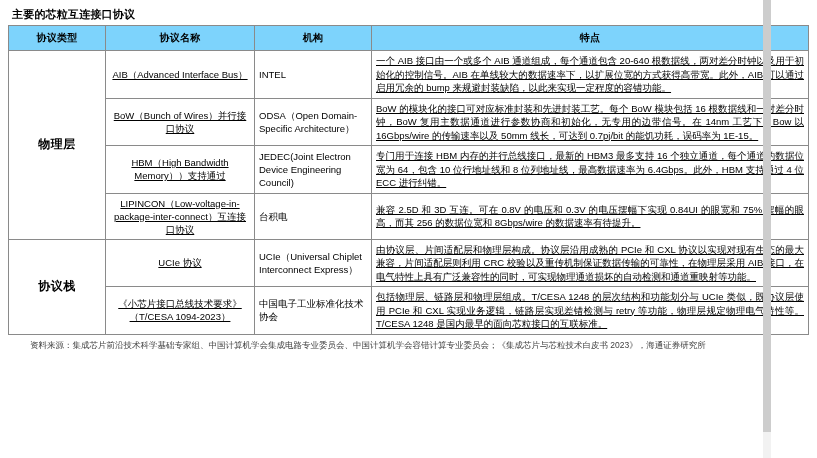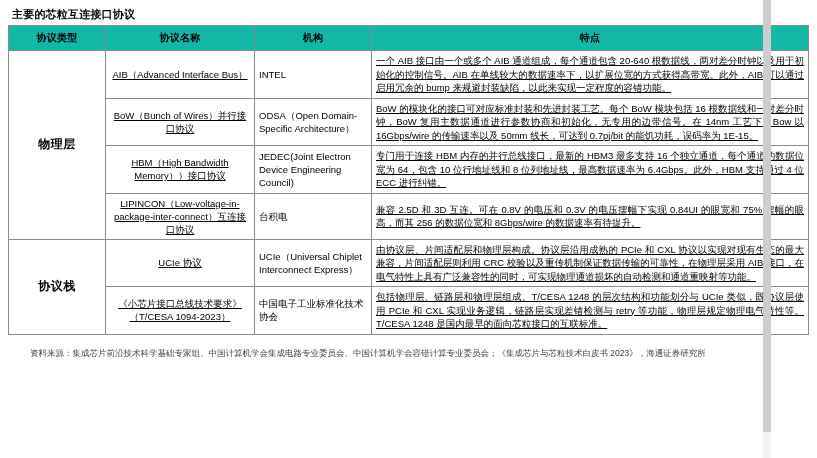--- a/index.html
+++ b/index.html
@@ -33,21 +33,21 @@
     border-collapse: collapse;
     table-layout: fixed;
     font-size: 9.5px;
   }
   table.main td, table.main th {
     border: 1px solid #8a8a8a;
     vertical-align: middle;
     padding: 3px 4px;
   }
   thead th {
-    background: #14b8a6;
+    background: #7dd3fc;
     font-weight: bold;
     font-size: 10px;
     text-align: center;
     height: 18px;
     letter-spacing: 0.3px;
   }
   td.cat {
     text-align: center;
     font-weight: bold;
     font-size: 12px;
@@ -61,21 +61,21 @@
   td.org {
     line-height: 13px;
   }
   td.feat {
     text-align: left;
     line-height: 13.5px;
     text-align: justify;
     text-decoration: underline;
   }
   .src {
-    margin-top: 12px;
+    margin-top: 4px;
     padding-left: 22px;
     font-size: 8.5px;
     line-height: 12px;
     color: #3f3f3f;
   }
   .scrollbar {
     position: absolute;
     right: 0;
     top: 0;
     width: 8px;
@@ -116,21 +116,21 @@
         <td class="feat">一个 AIB 接口由一个或多个 AIB 通道组成，每个通道包含 20-640 根数据线，两对差分时钟以及用于初始化的控制信号。AIB 在单线较大的数据速率下，以扩展位宽的方式获得高带宽。此外，AIB 可以通过启用冗余的 bump 来规避封装缺陷，以此来实现一定程度的容错功能。</td>
       </tr>
 
       <tr>
         <td class="name">BoW（Bunch of Wires）并行接口协议</td>
         <td class="org">ODSA（Open Domain-Specific Architecture）</td>
         <td class="feat">BoW 的模块化的接口可对应标准封装和先进封装工艺。每个 BoW 模块包括 16 根数据线和一对差分时钟，BoW 复用主数据通道进行参数协商和初始化，无专用的边带信号。在 14nm 工艺下，Bow 以 16Gbps/wire 的传输速率以及 50mm 线长，可达到 0.7pj/bit 的能饥功耗，误码率为 1E-15。</td>
       </tr>
 
       <tr>
-        <td class="name">HBM（High Bandwidth Memory））接口协议</td>
+        <td class="name">HBM（High Bandwidth Memory））支持通过</td>
         <td class="org">JEDEC(Joint Electron Device Engineering Council)</td>
         <td class="feat">专门用于连接 HBM 内存的并行总线接口，最新的 HBM3 最多支持 16 个独立通道，每个通道的数据位宽为 64，包含 10 位行地址线和 8 位列地址线，最高数据速率为 6.4Gbps。此外，HBM 支持通过 4 位 ECC 进行纠错。</td>
       </tr>
 
       <tr>
         <td class="name">LIPINCON（Low-voltage-in-package-inter-connect）互连接口协议</td>
         <td class="org">台积电</td>
         <td class="feat">兼容 2.5D 和 3D 互连。可在 0.8V 的电压和 0.3V 的电压摆幅下实现 0.84UI 的眼宽和 75% 摆幅的眼高，而其 256 的数据位宽和 8Gbps/wire 的数据速率有待提升。</td>
       </tr>
 

